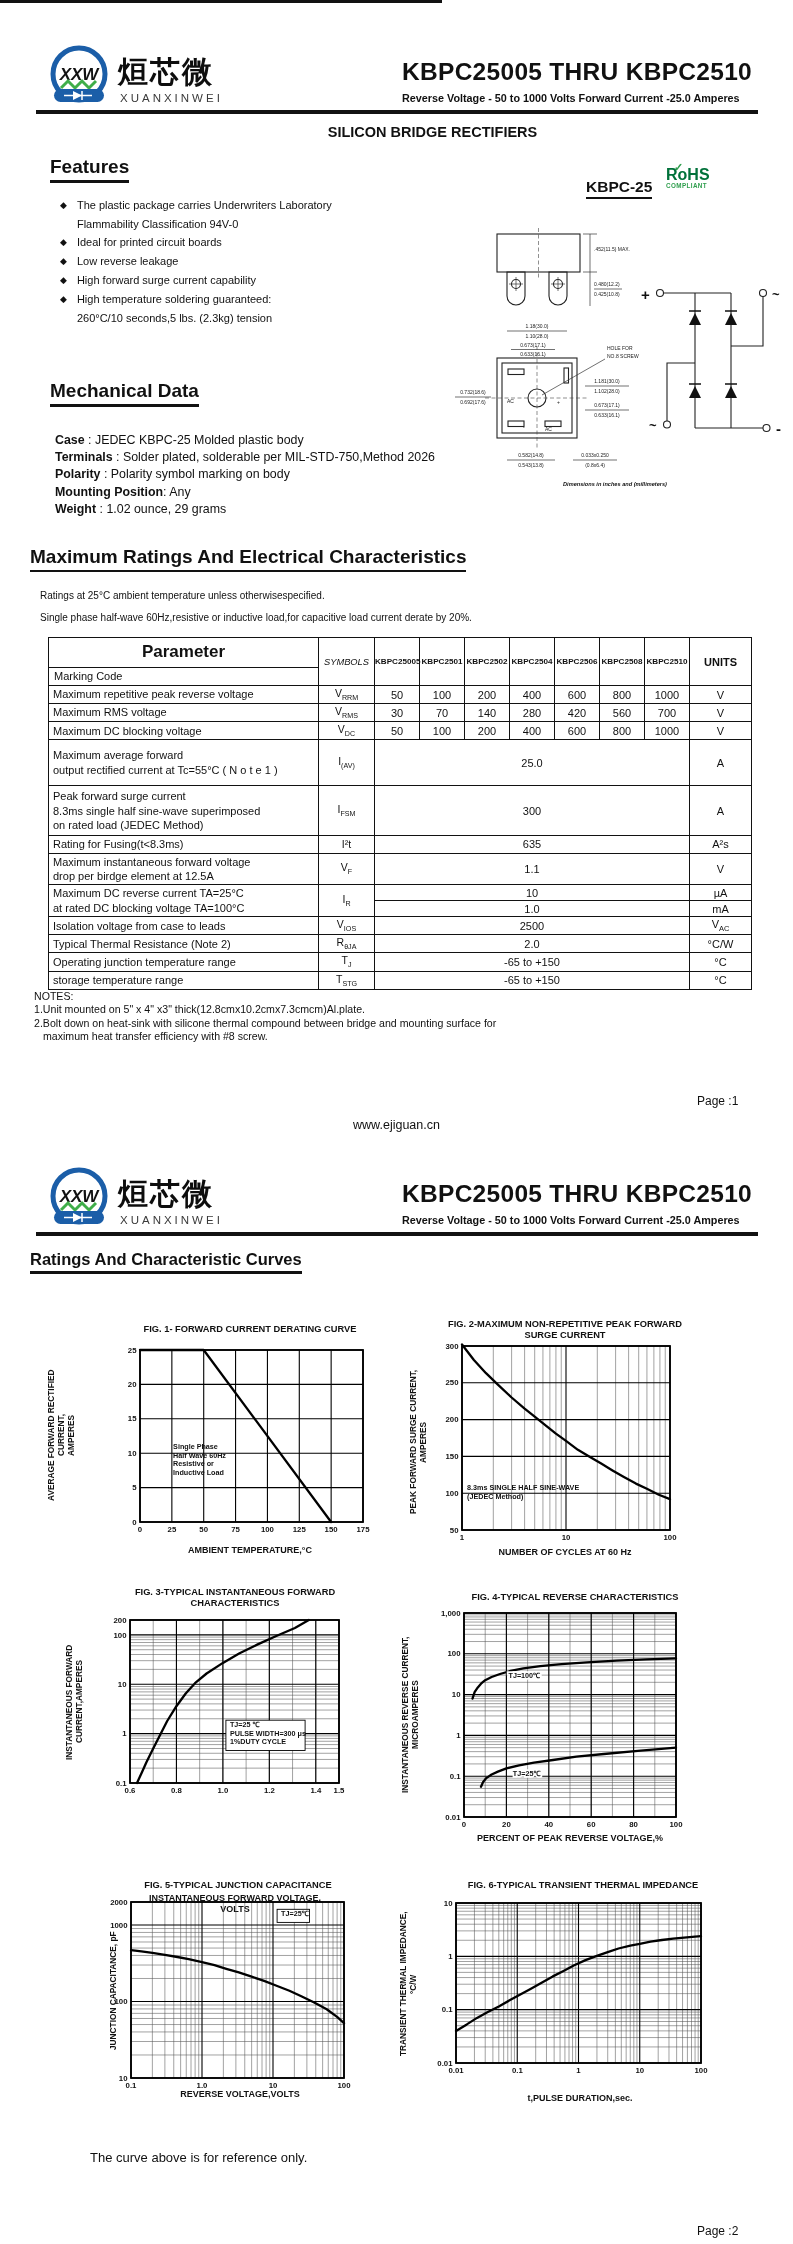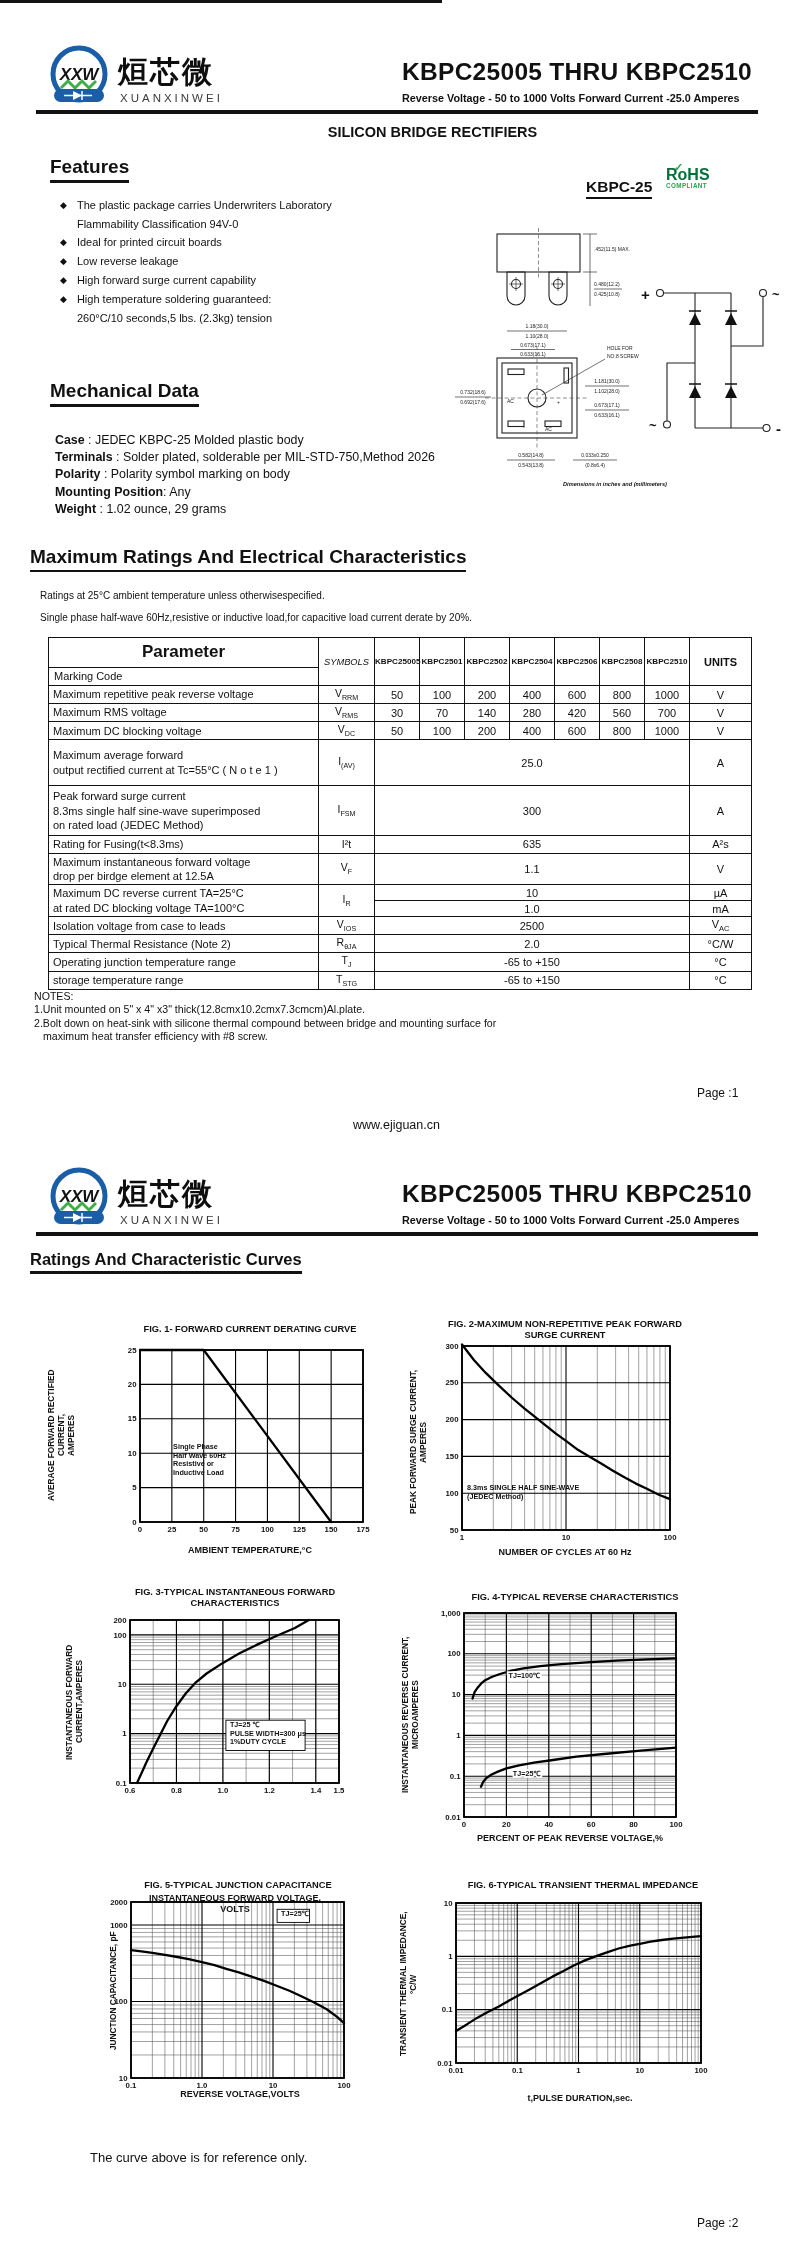--- a/index.html
+++ b/index.html
@@ -35,21 +35,21 @@
   .pcol{font-size:11px;text-align:left;padding:1px 4px;line-height:1.3;}
   .symc{font-size:10.5px;text-align:center;}
   .symc sub,.val sub{font-size:68%;}
   .val{font-size:11px;text-align:center;}
   .notes{font-size:10.6px;line-height:13.4px;}
   .fig-title{font-size:9.3px;font-weight:bold;text-align:center;line-height:11px;}
   .fig-xlabel{font-size:9px;font-weight:bold;text-align:center;line-height:10.5px;}
   .fig-ylabel{writing-mode:vertical-rl;transform:rotate(180deg);font-size:8.3px;font-weight:bold;
               text-align:center;line-height:10px;white-space:pre-line;}
   .footer-site{width:100%;text-align:center;font-size:12.5px;margin-top:32px;}
-  .footer-page{font-size:12px;}
+  .footer-page{font-size:12px;margin-top:8px;}
   .refnote{font-size:13px;}
   .dln{fill:none;stroke:#222;stroke-width:1.1;}
   .dim{stroke:#333;stroke-width:0.7;}
   .dsh{stroke:#444;stroke-width:0.6;stroke-dasharray:4 2.5;}
   .dtx{font-size:5px;fill:#222;}
 </style>
 </head>
 <body>
 
 <div class="sheet">

